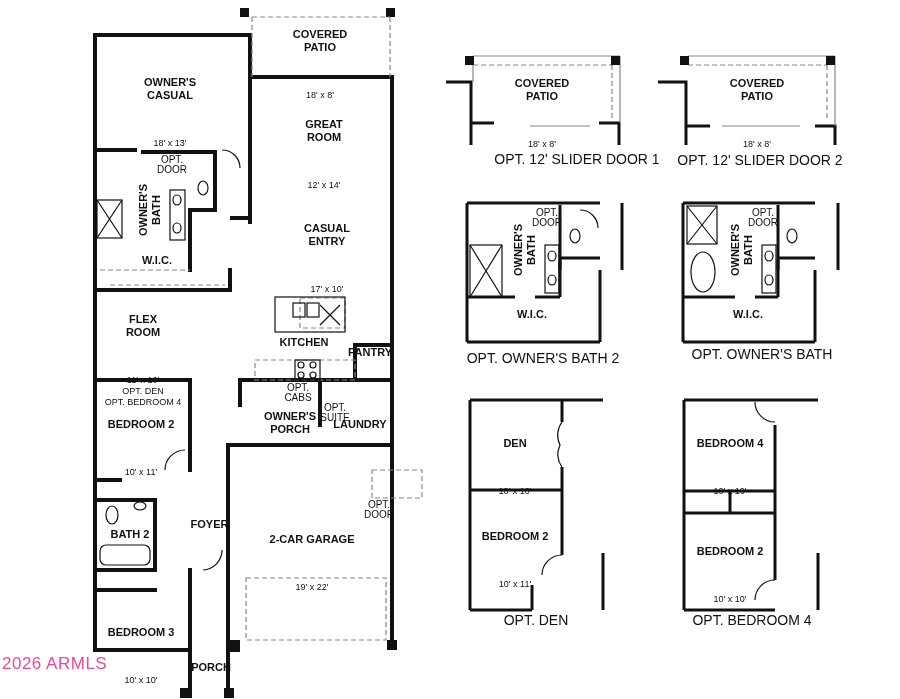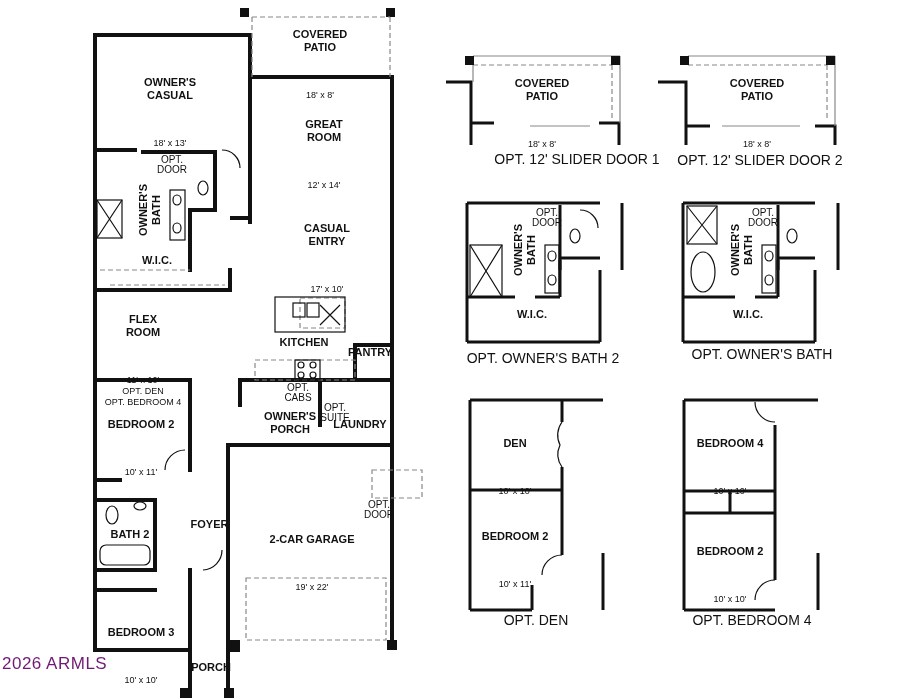--- a/index.html
+++ b/index.html
@@ -4,21 +4,21 @@
   <style>
     html, body { margin: 0; padding: 0; background: #ffffff; }
     body { width: 900px; height: 699px; position: relative; overflow: hidden; font-family: "Liberation Sans", sans-serif; color: #111; }
     svg { position: absolute; left: 0; top: 0; }
     .lbl { position: absolute; text-align: center; font-family: "Liberation Sans", sans-serif; font-weight: bold; font-size: 11px; line-height: 13px; color: #111; white-space: nowrap; transform: translateX(-50%); }
     .dim { display: block; font-weight: normal; font-size: 9px; line-height: 11px; margin-top: 36px; }
     .sub { display: block; font-weight: normal; font-size: 9px; line-height: 11px; }
     .small { font-weight: normal; font-size: 10px; line-height: 10px; }
     .vert { transform: translate(-50%, -50%) rotate(-90deg); }
     .caption { position: absolute; font-family: "Liberation Sans", sans-serif; font-size: 14px; color: #111; white-space: nowrap; transform: translateX(-50%); }
-    .watermark { position: absolute; left: 2px; top: 654px; font-family: "Liberation Sans", sans-serif; font-size: 17px; color: #701a75; letter-spacing: 0.5px; }
+    .watermark { position: absolute; left: 2px; top: 654px; font-family: "Liberation Sans", sans-serif; font-size: 17px; color: #ec4899; letter-spacing: 0.5px; }
   </style>
 </head>
 <body>
 
 <svg width="900" height="699" viewBox="0 0 900 699">
   <g fill="none" stroke="#111" stroke-width="4" stroke-linecap="square">
 
     <path d="M95 35 H250"></path>
     <path d="M250 77 H392"></path>
     <path d="M95 35 V650"></path>

